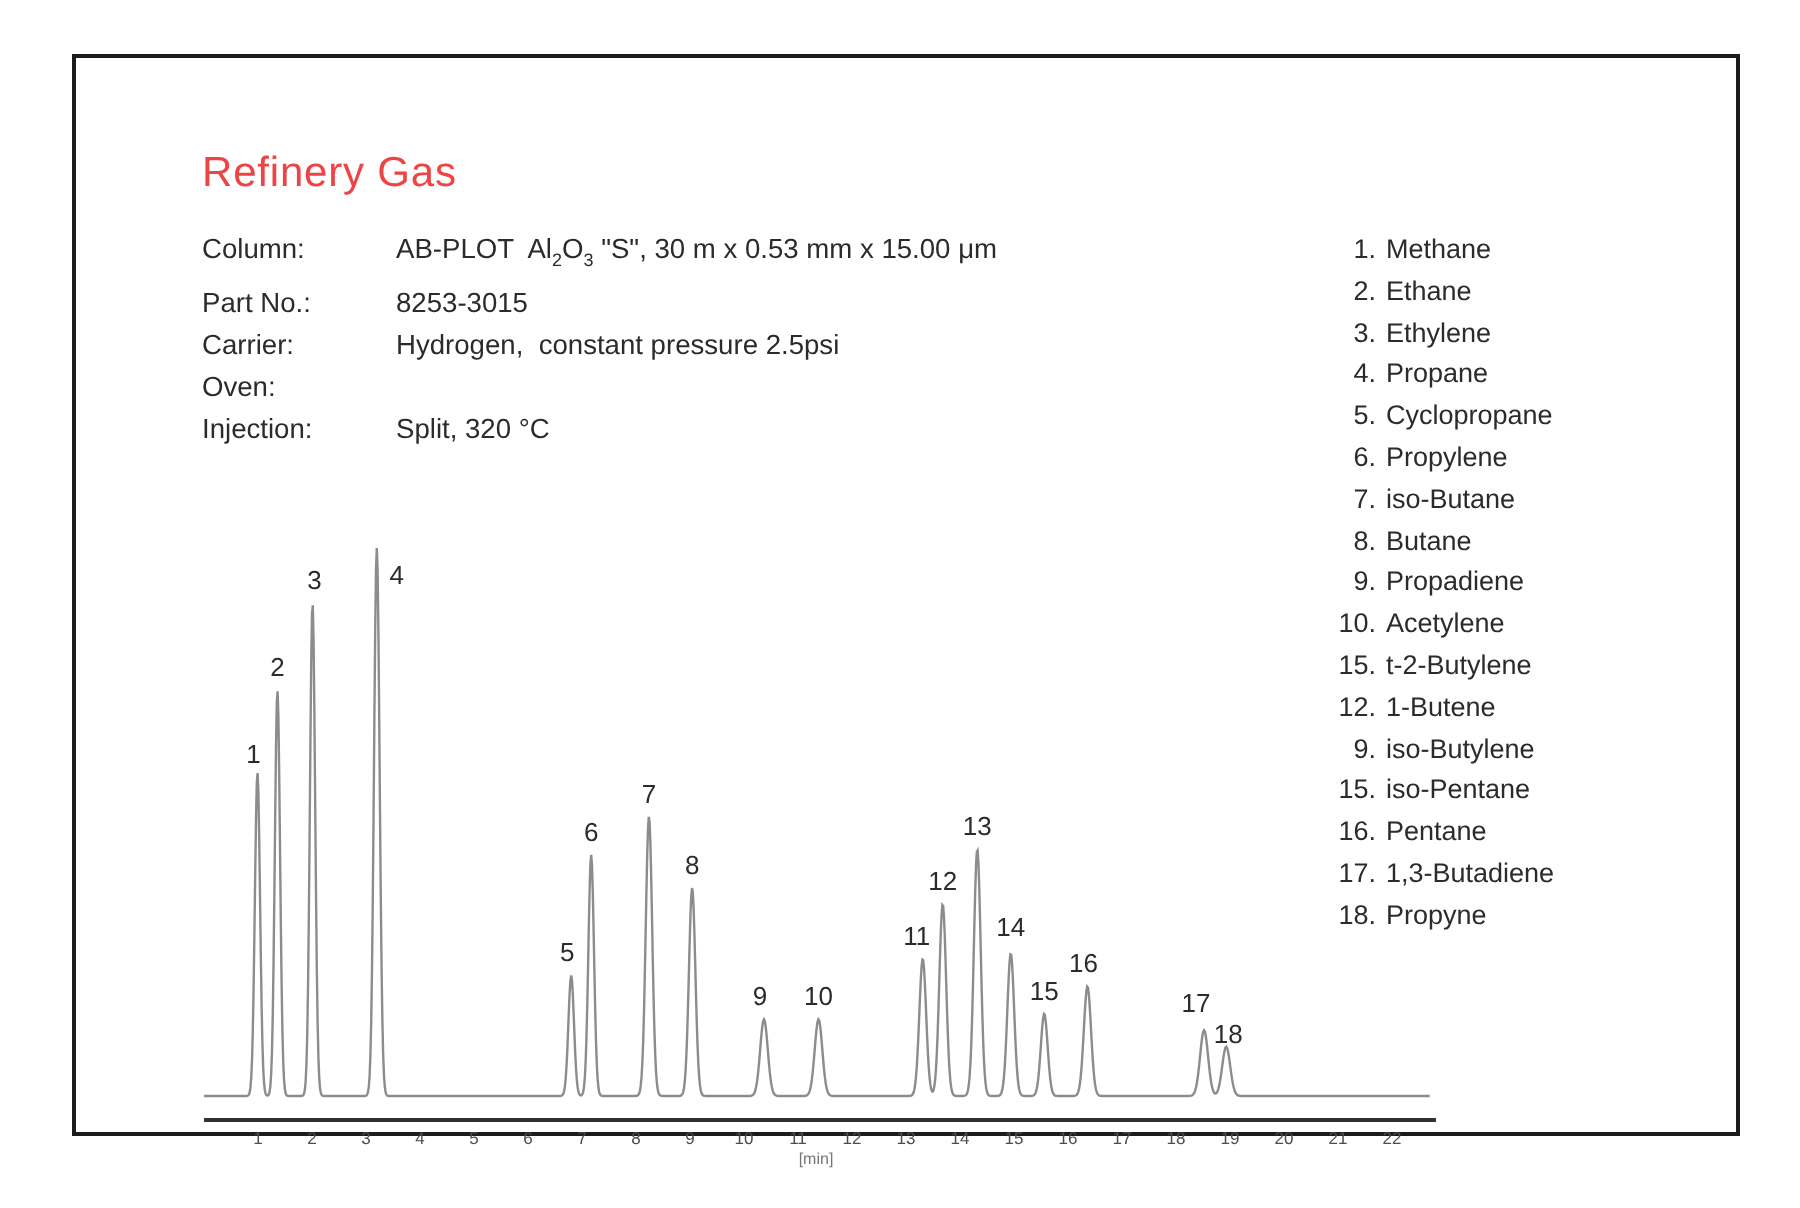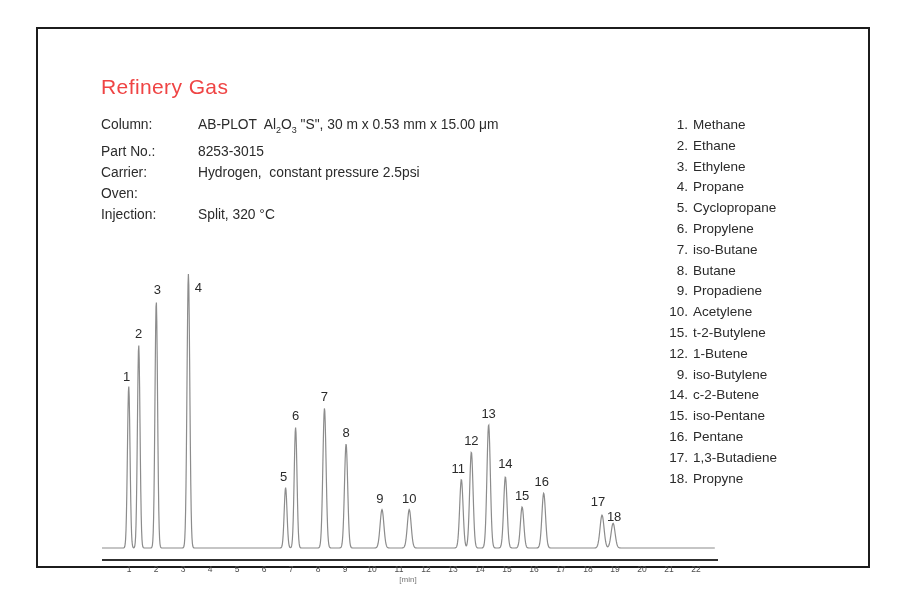--- a/index.html
+++ b/index.html
@@ -97,24 +97,20 @@
         </div>
         <div class="legend-row">
           <span class="legend-num">12.</span>
           <span class="legend-name">1-Butene</span>
         </div>
         <div class="legend-row">
           <span class="legend-num">9.</span>
           <span class="legend-name">iso-Butylene</span>
         </div>
         <div class="legend-row">
-          <span class="legend-num">14.</span>
-          <span class="legend-name">c-2-Butene</span>
-        </div>
-        <div class="legend-row">
           <span class="legend-num">15.</span>
           <span class="legend-name">iso-Pentane</span>
         </div>
         <div class="legend-row">
           <span class="legend-num">16.</span>
           <span class="legend-name">Pentane</span>
         </div>
         <div class="legend-row">
           <span class="legend-num">17.</span>
           <span class="legend-name">1,3-Butadiene</span>

